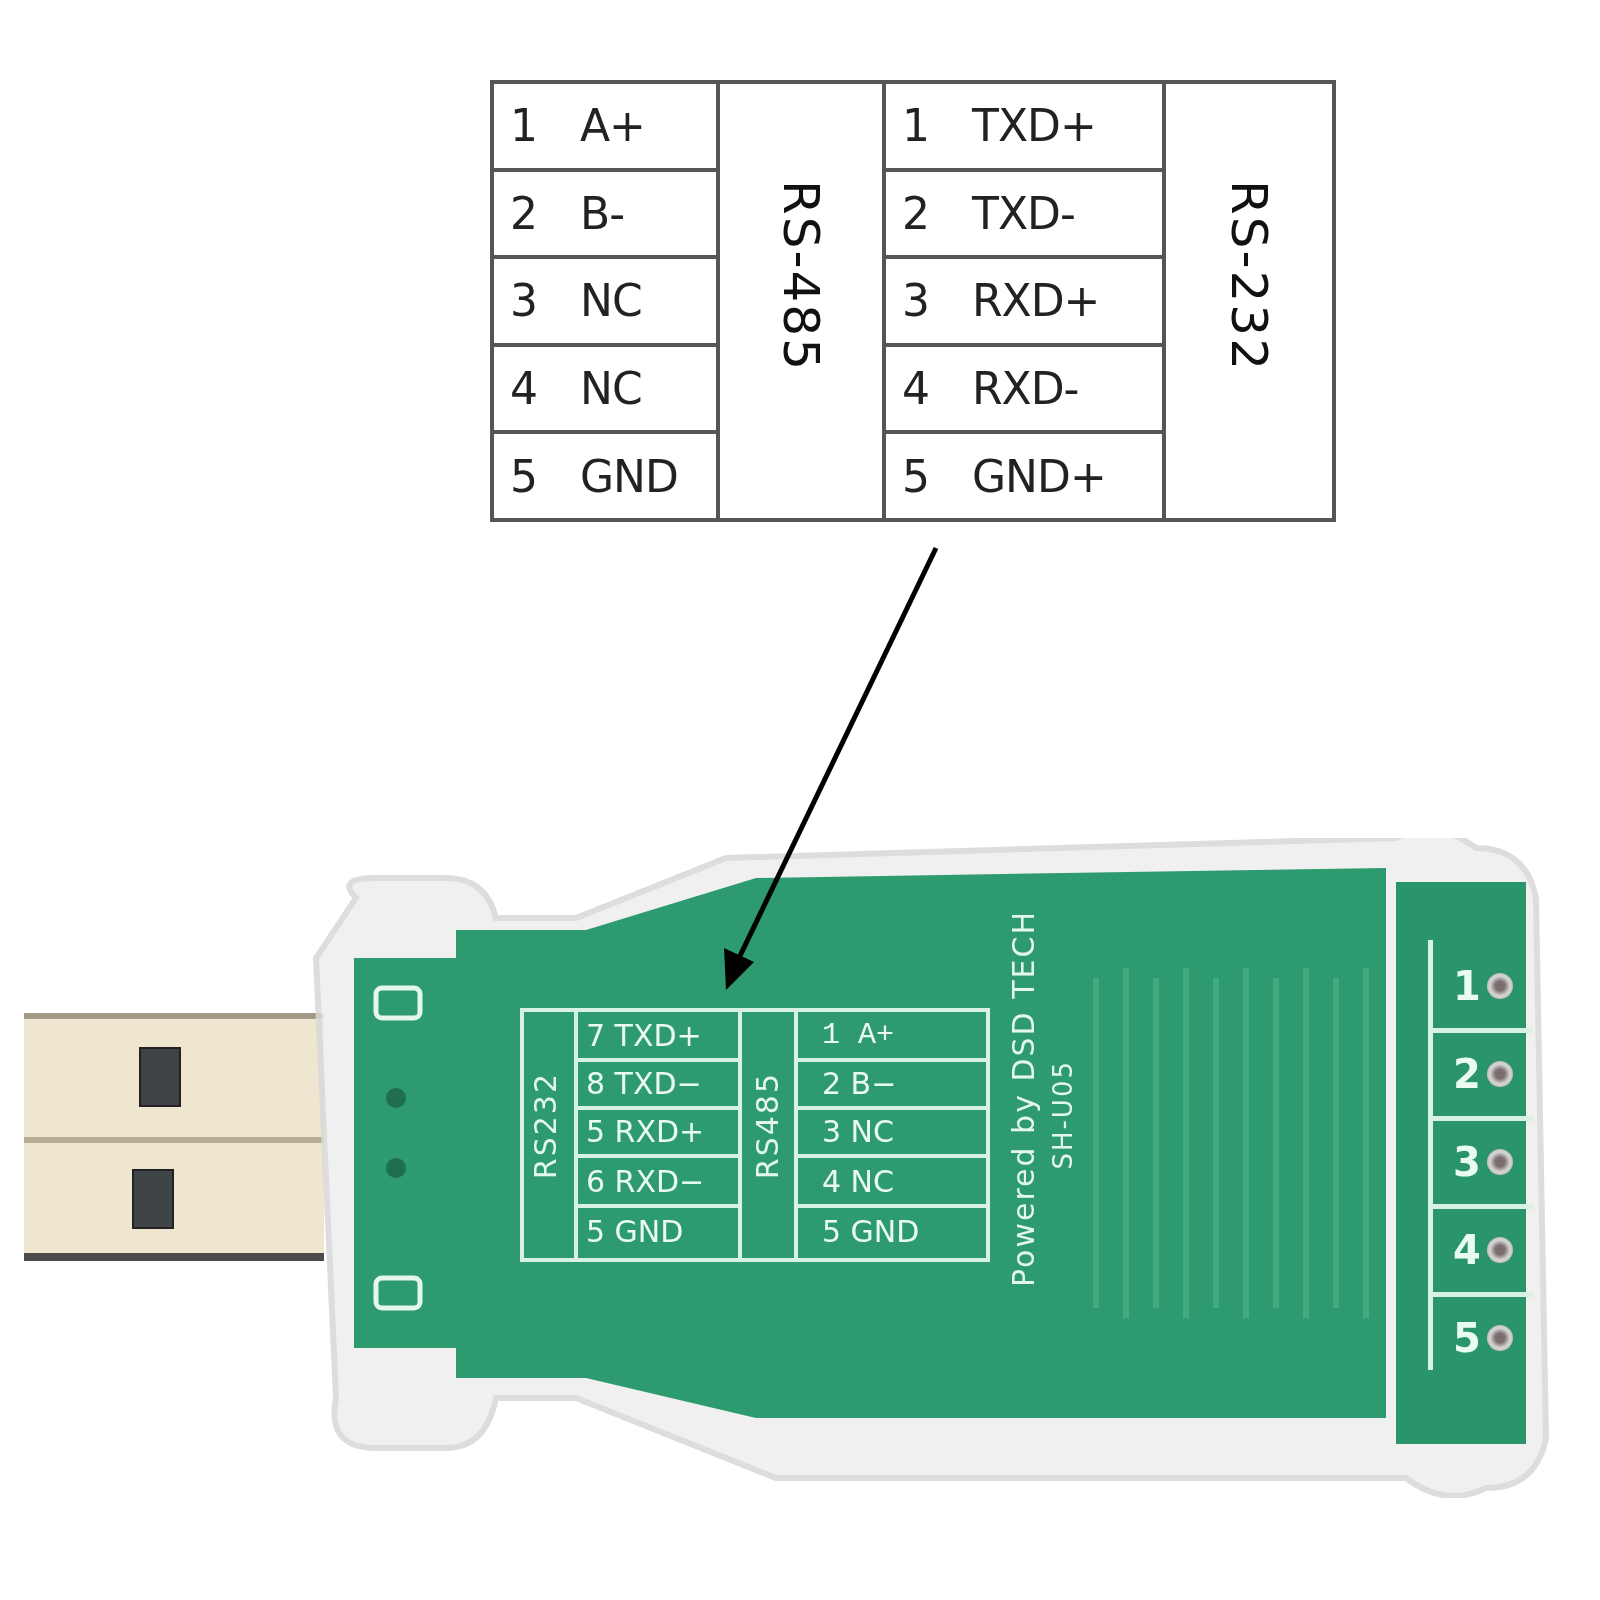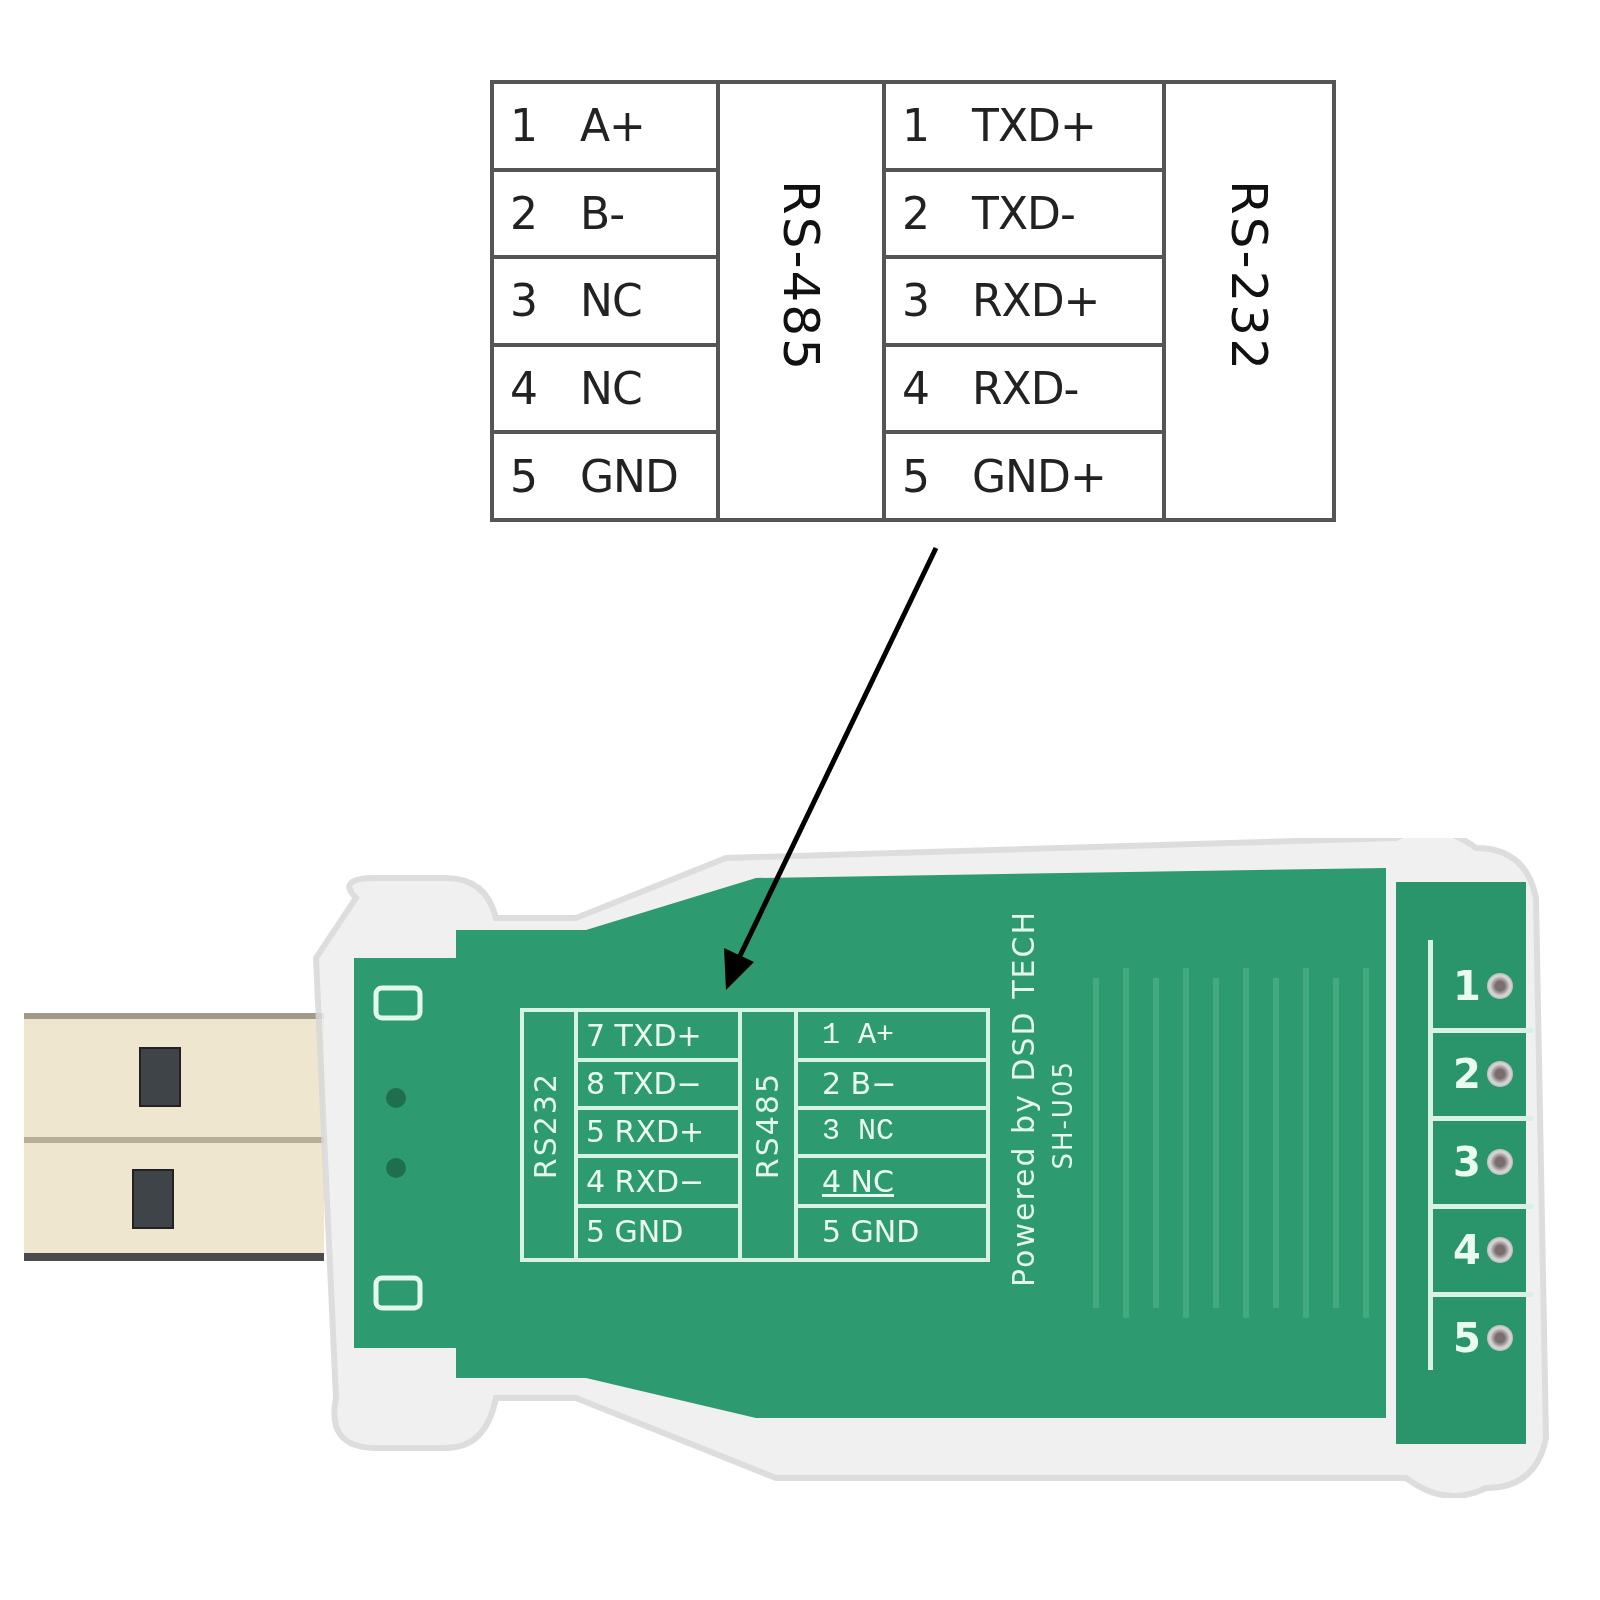--- a/index.html
+++ b/index.html
@@ -150,27 +150,27 @@
   <div class="silk-line" style="left:274px; top:94px; width:190px; height:4px;"></div>
   <div class="silk-line" style="left:274px; top:142px; width:190px; height:4px;"></div>
   <div class="silk-line" style="left:274px; top:192px; width:190px; height:4px;"></div>
 
   <span class="vtext" style="left:4px; top:60px; transform:rotate(180deg);">RS232</span>
   <span class="vtext" style="left:226px; top:60px; transform:rotate(180deg);">RS485</span>
 
   <span class="silk-row" style="left:62px; top:6px;">7  TXD+</span>
   <span class="silk-row" style="left:62px; top:54px;">8  TXD−</span>
   <span class="silk-row" style="left:62px; top:102px;">5  RXD+</span>
-  <span class="silk-row" style="left:62px; top:152px;">4  RXD−</span>
+  <span class="silk-row" style="left:62px; top:152px;">6  RXD−</span>
   <span class="silk-row" style="left:62px; top:202px;">5  GND</span>
 
   <span class="silk-row" style="left:298px; top:6px;font-family:Liberation Mono, monospace;">1  A+</span>
   <span class="silk-row" style="left:298px; top:54px;">2  B−</span>
-  <span class="silk-row" style="left:298px; top:102px;font-family:Liberation Mono, monospace;">3  NC</span>
-  <span class="silk-row" style="left:298px; top:152px;text-decoration:underline;">4  NC</span>
+  <span class="silk-row" style="left:298px; top:102px;">3  NC</span>
+  <span class="silk-row" style="left:298px; top:152px;">4  NC</span>
   <span class="silk-row" style="left:298px; top:202px;">5  GND</span>
 </div>
 
 <span class="vtext" style="left:1006px; top:910px; transform:rotate(180deg);">Powered by DSD TECH</span>
 <span class="vtext" style="left:1048px; top:1060px; transform:rotate(180deg); font-size:26px;">SH-U05</span>
 
 <div class="term-block">
   <div class="term" style="top:4px;">
       <span>1</span>
       <span class="screw"></span>

